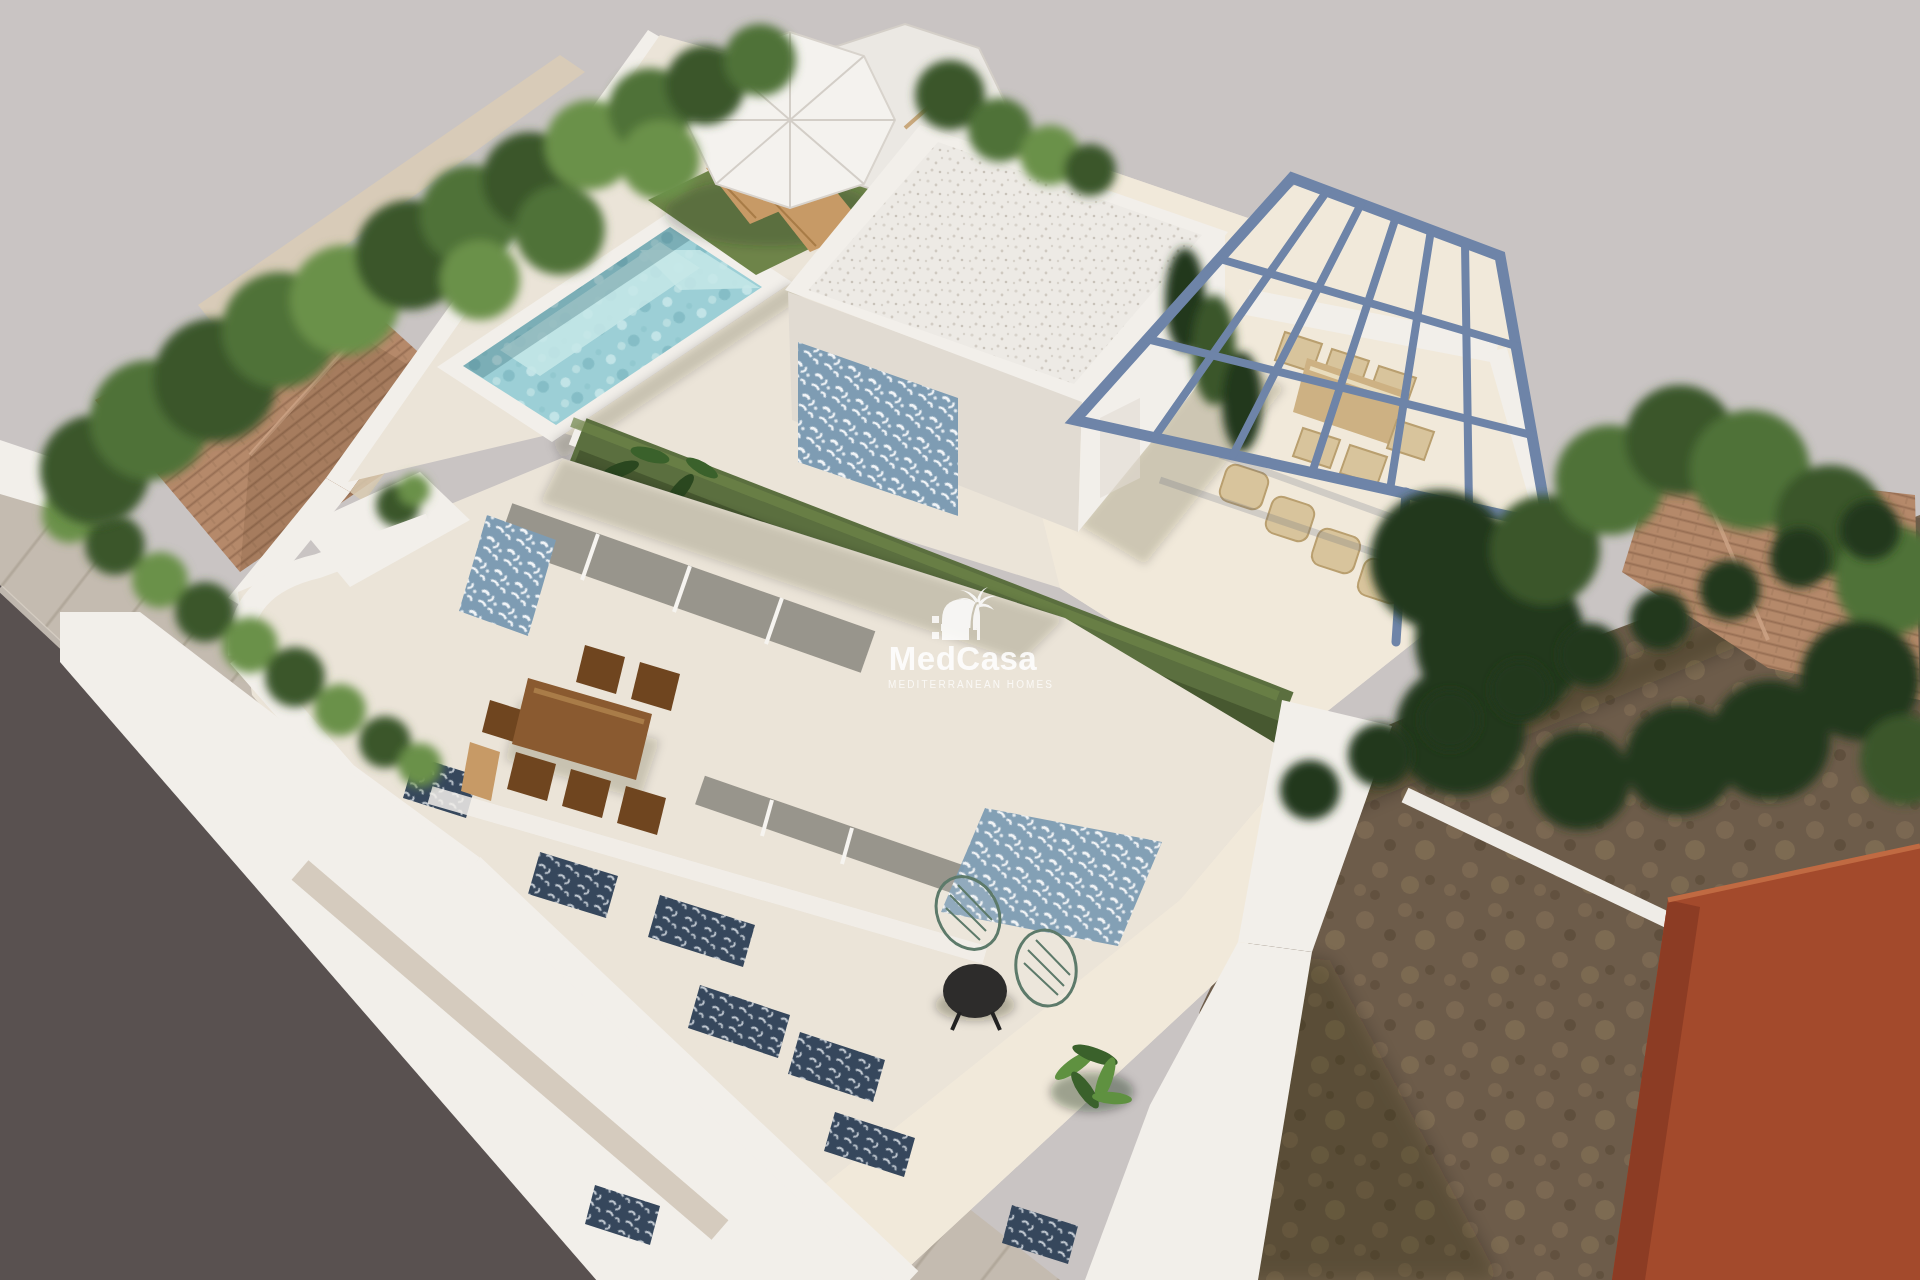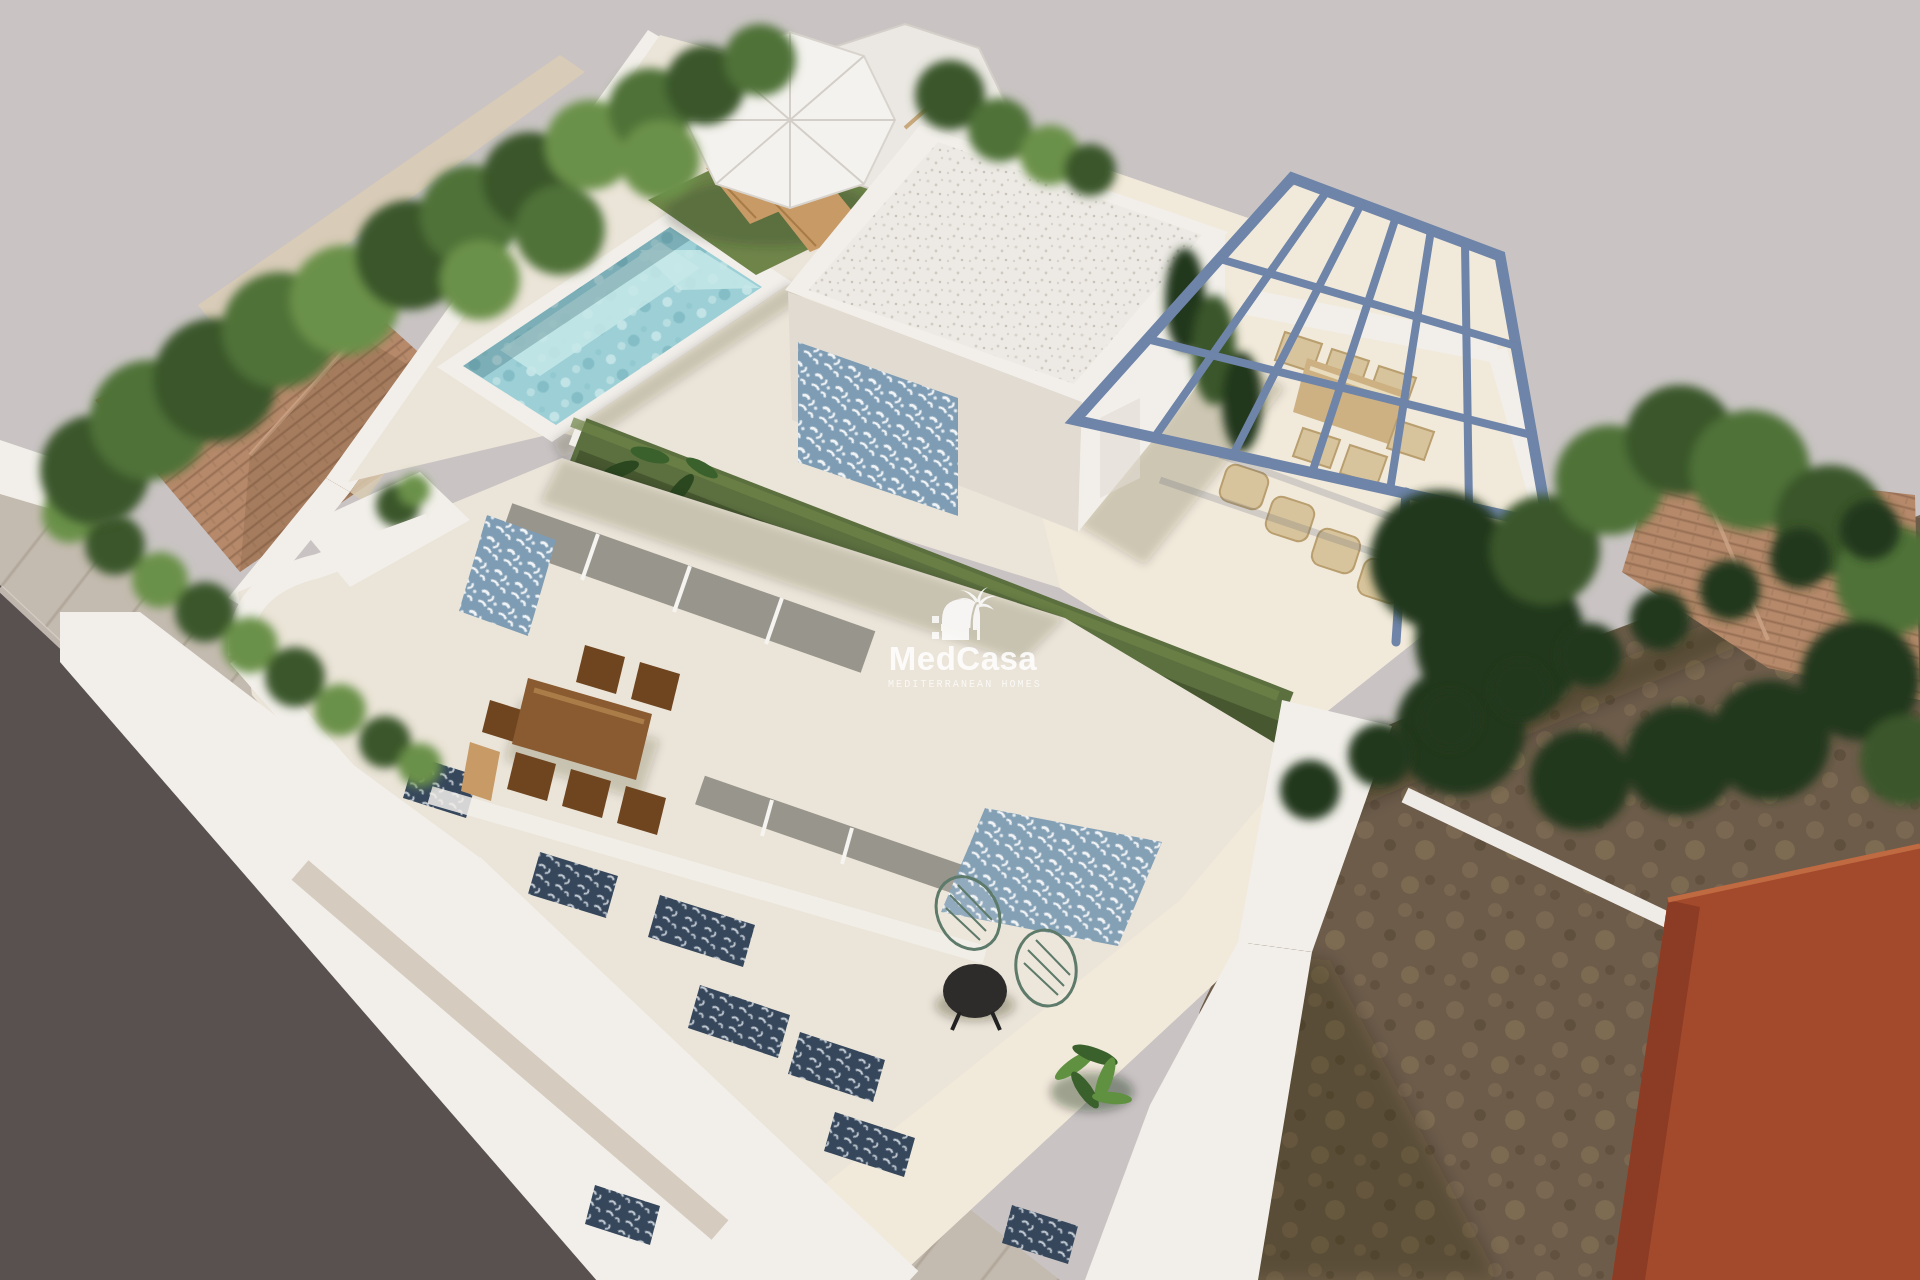--- a/index.html
+++ b/index.html
@@ -52,21 +52,21 @@
   .blacktbl{fill:#2d2c2b;}
   .t1{fill:var(--tree1,#4f7238);} .t2{fill:var(--tree2,#3a572a);}
   .t3{fill:var(--tree3,#6a9148);} .t4{fill:var(--tree4,#24391d);}
   .leafD{fill:#3a612b;} .leafL{fill:#5f9140;} .leafDD{fill:#2a471f;}
   .pot{fill:#e8e3da;}
   
   .watermark{position:absolute;left:888px;top:586px;width:150px;text-align:center;
              color:var(--watermark,#fff);user-select:none;}
   .wm-icon{display:block;margin:0 auto;opacity:.85;}
   .wm-brand{font-size:33px;font-weight:bold;letter-spacing:.5px;opacity:.88;line-height:1.0;margin-top:2px;text-align:center;}
-  .wm-tagline{font-size:10px;letter-spacing:2.1px;opacity:.75;margin-top:4px;white-space:nowrap;font-family:Liberation Mono, monospace;}
+  .wm-tagline{font-size:10px;letter-spacing:2.1px;opacity:.75;margin-top:4px;white-space:nowrap;}
 </style>
 </head>
 <body>
 
 <div class="stage">
 <svg class="scene" width="1920" height="1280" viewBox="0 0 1920 1280">
   <defs>
     <pattern id="waterTx" width="36" height="36" patternUnits="userSpaceOnUse" patternTransform="rotate(18)">
       <rect width="36" height="36" fill="var(--pool_water,#9ccfd6)"></rect>
       <circle cx="8" cy="9" r="5" fill="#c9e8ea" opacity=".85"></circle>

